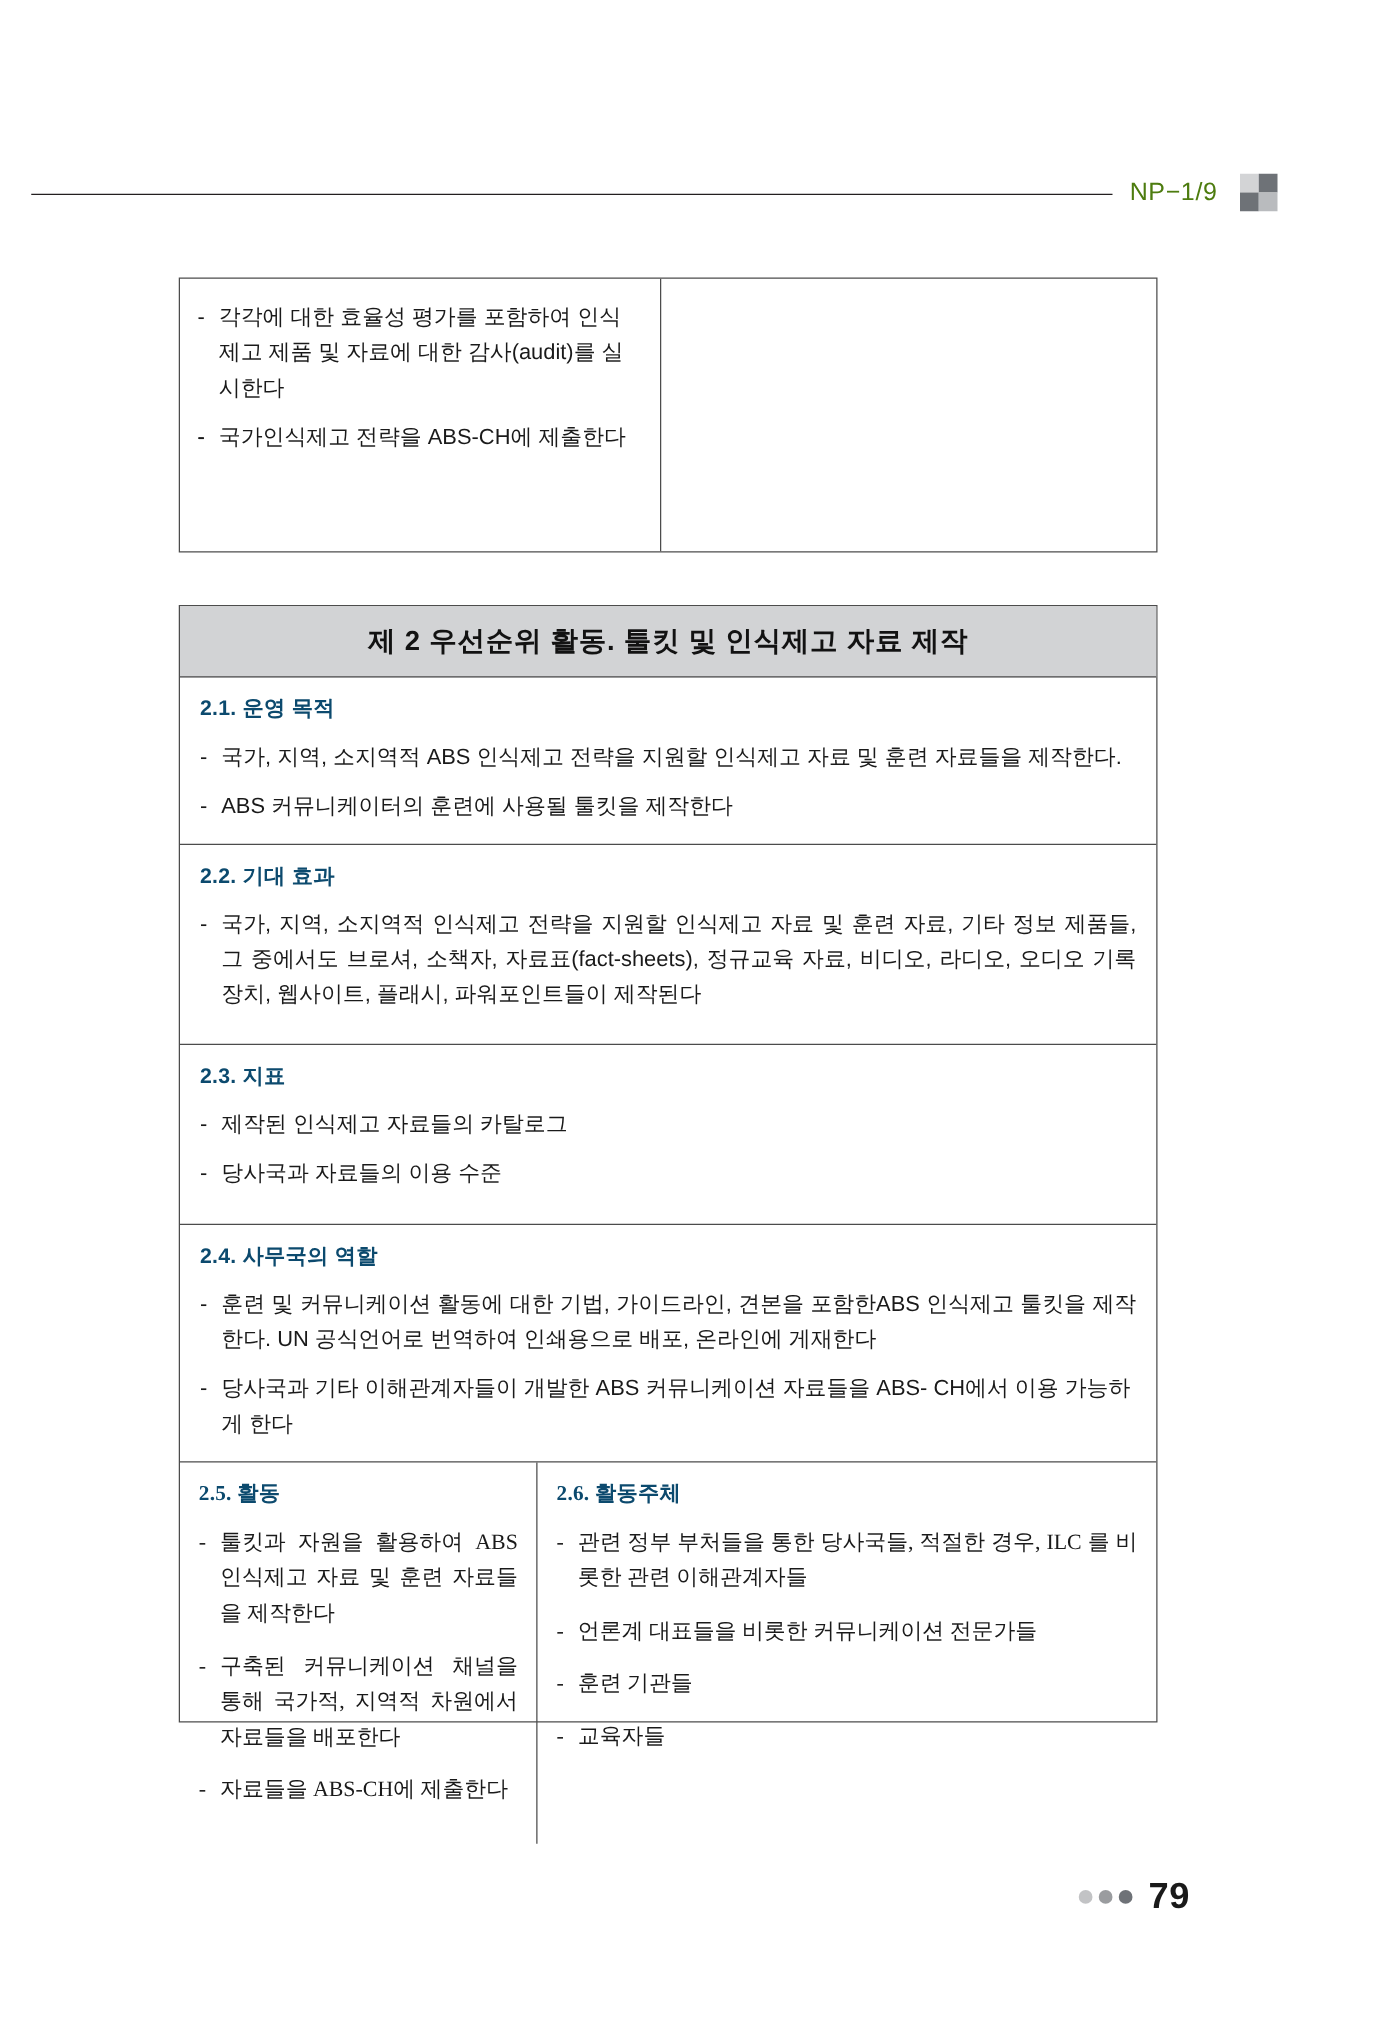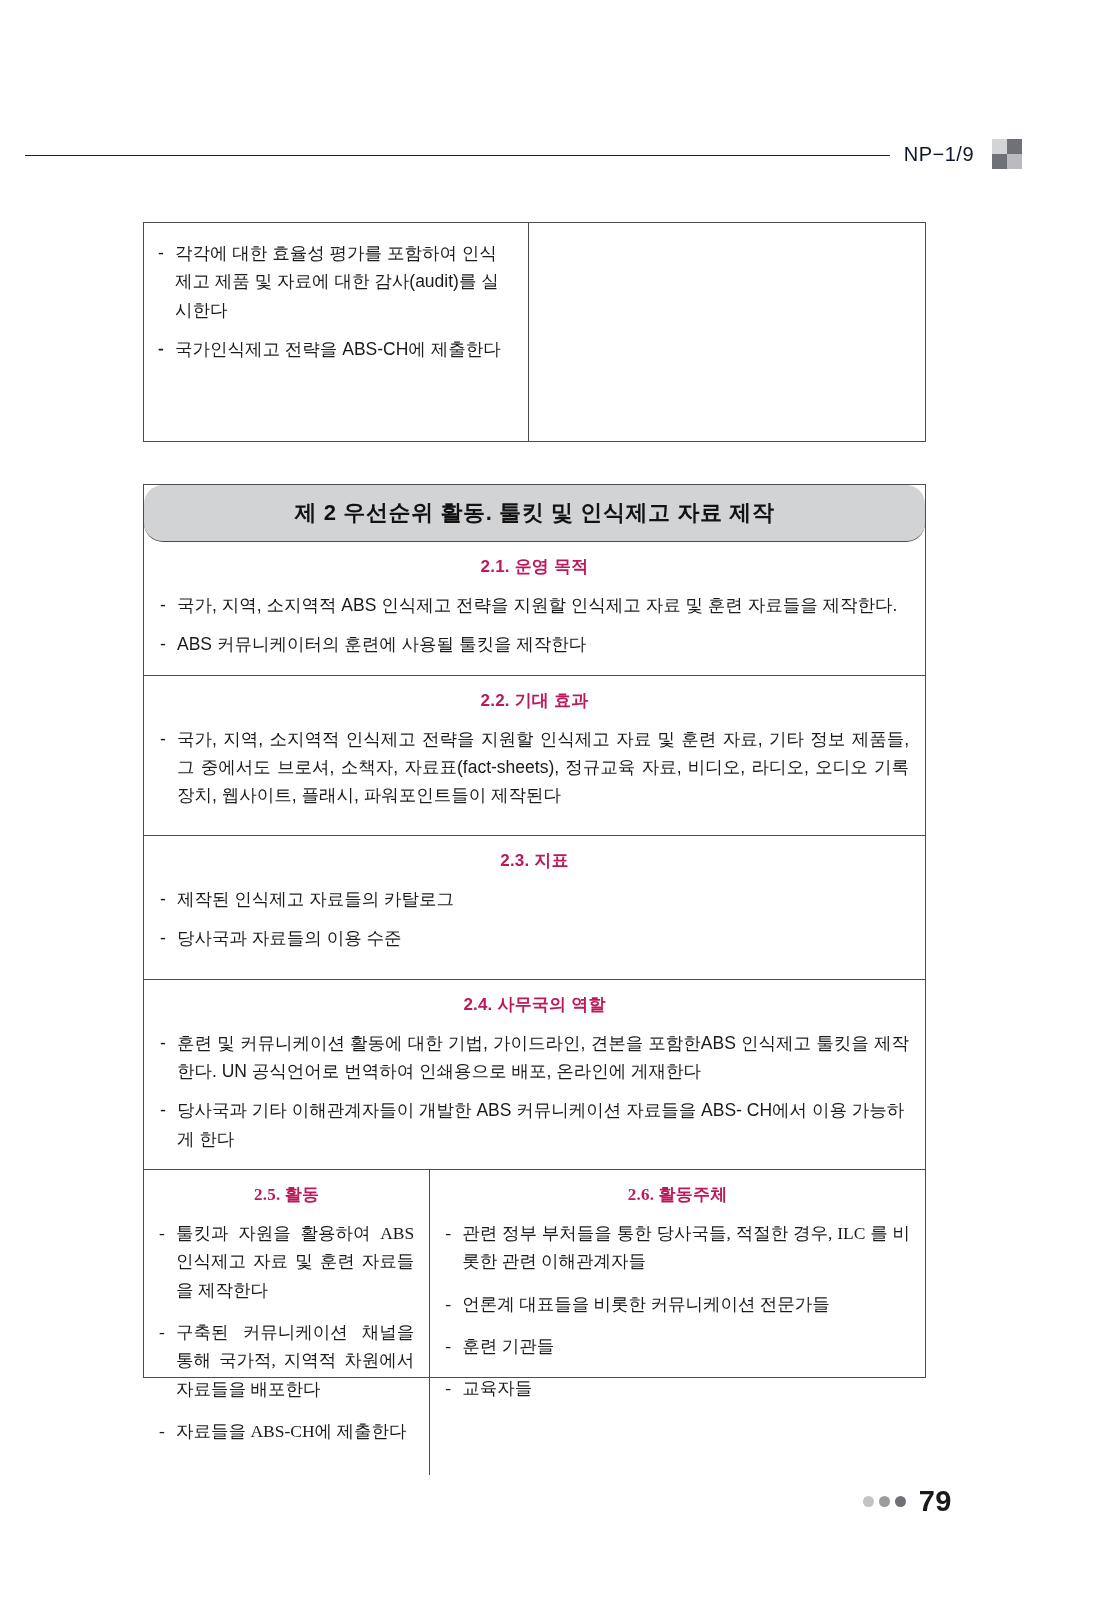--- a/index.html
+++ b/index.html
@@ -37,21 +37,21 @@
     height: 0;
     border-top: 1.6px solid #231f20;
     margin-left: 25px;
     margin-right: 14px;
     margin-top: 2px;
   }
   .header-label {
     font-family: "Liberation Sans", "DejaVu Sans", sans-serif;
     font-size: 20px;
     letter-spacing: 0.5px;
-    color: #0f172a;
+    color: #4d7c0f;
     white-space: nowrap;
     padding-right: 18px;
   }
   .header-mark {
     width: 30px;
     height: 30px;
     display: grid;
     grid-template-columns: 1fr 1fr;
     grid-template-rows: 1fr 1fr;
     margin-right: 78px;
@@ -115,33 +115,32 @@
   }
   .band {
     background: #d2d3d5;
     border-bottom: 1.4px solid #4c4c4c;
     text-align: center;
     font-size: 22px;
     font-weight: bold;
     letter-spacing: 0.6px;
     padding: 13px 0 13px 0;
     color: #121212;
-    border-radius: 19px;
   }
   .sect {
     border-bottom: 1.4px solid #4c4c4c;
     padding: 13px 16px 16px 16px;
     box-sizing: border-box;
   }
   .sect:last-child { border-bottom: none; }
   .sect-title {
-    text-align: center;
+    text-align: left;
     font-size: 17px;
     font-weight: bold;
-    color: #be185d;
+    color: #0c4a6e;
     margin-bottom: 13px;
     letter-spacing: 0.2px;
   }
   .sect-21 { min-height: 92px; }
   .sect-22 { min-height: 160px; }
   .sect-23 { min-height: 144px; }
   .sect-24 { min-height: 170px; }
 
   
   .split {
@@ -157,21 +156,21 @@
     width: 385px;
     border-right: 1.4px solid #4c4c4c;
   }
   .split .col-right { flex: 1 1 auto; }
   .split .blist li { margin-bottom: 14px; }
 
   
   .page-footer {
     position: absolute;
     right: 148px;
-    bottom: 100px;
+    bottom: 84px;
     display: flex;
     align-items: center;
     gap: 9px;
   }
   .dots { display: flex; align-items: center; gap: 5px; }
   .dots i {
     display: block;
     width: 11px;
     height: 11px;
     border-radius: 50%;

